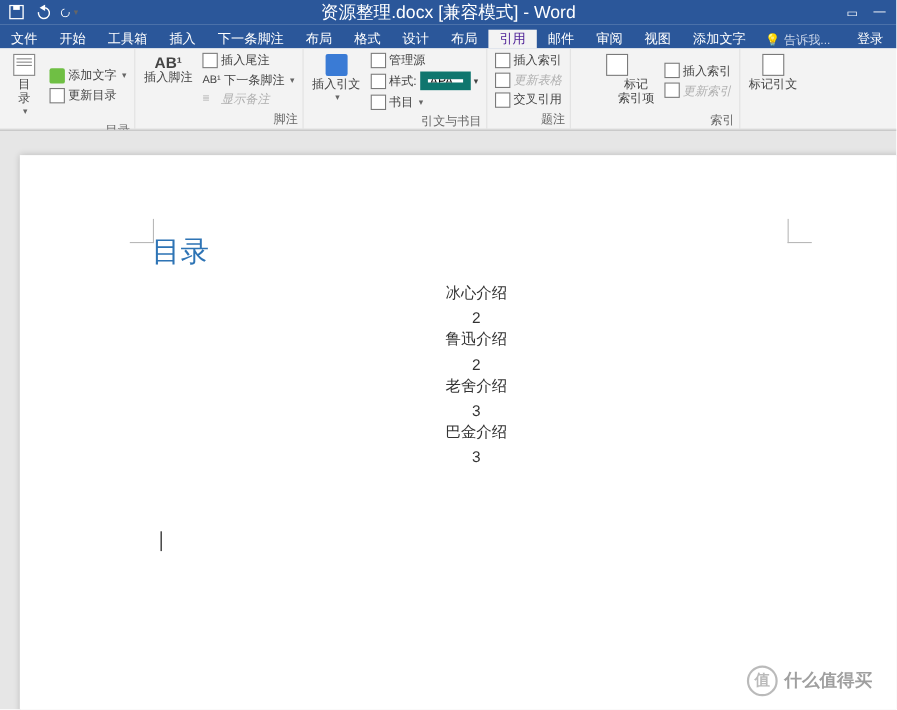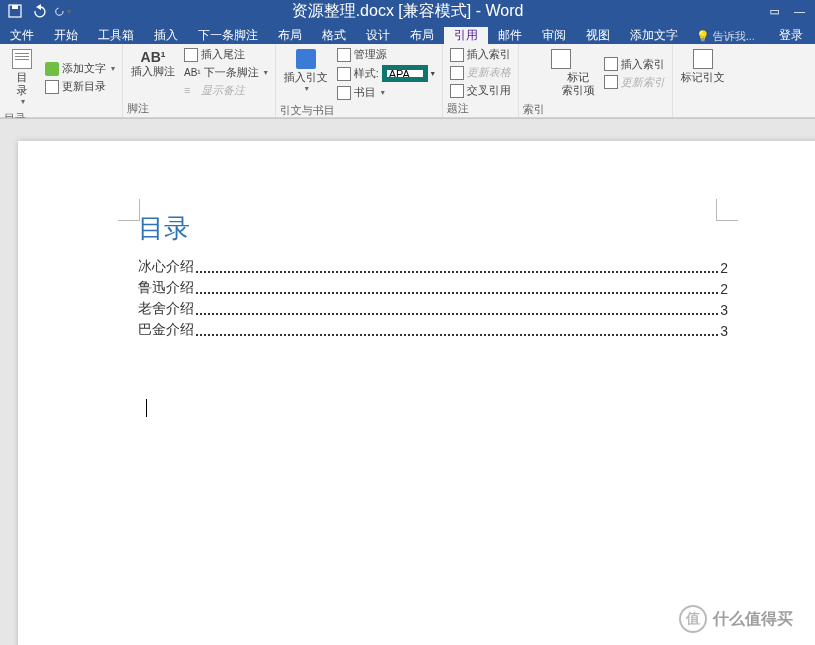--- a/index.html
+++ b/index.html
@@ -14,45 +14,45 @@
 
 .tabs-bar { height: 22px; background: #2b579a; display: flex; align-items: flex-end; font-size: 12px; color: #fff; }
 .tabs-bar .tab { padding: 0 10px; display: flex; align-items: center; cursor: pointer; white-space: nowrap; }
 .tabs-bar .tab.active { background: #f3f3f3; color: #4c1d95; }
 .tabs-bar .tell-me { display: flex; align-items: center; gap: 3px; padding: 0 8px; color: #cbd6ea; font-size: 11px; }
 .tabs-bar .login { margin-left: auto; padding: 0 12px; display: flex; align-items: center; cursor: pointer; }
 
 .ribbon { height: 74px; background: #f3f3f3; border-bottom: 1px solid #d4d4d4; display: flex; font-size: 11px; color: #444; }
 .rgroup { border-right: 1px solid #e1e1e1; display: flex; flex-direction: column; padding: 2px 4px 0; }
 .rgroup .rbody { flex: 1; display: flex; gap: 2px; }
-.rgroup .rlabel { text-align: left; font-size: 11px; color: #666; padding: 2px 0; }
+.rgroup .rlabel { text-align: right; font-size: 11px; color: #666; padding: 2px 0; }
 .bigbtn { display: flex; flex-direction: column; align-items: center; justify-content: flex-start; padding: 3px 4px; cursor: pointer; min-width: 36px; }
 .bigbtn .ico { width: 20px; height: 20px; margin-bottom: 2px; }
 .bigbtn span { font-size: 11px; line-height: 13px; text-align: center; }
 .col { display: flex; flex-direction: column; justify-content: center; gap: 1px; }
 .smallbtn { display: flex; align-items: center; gap: 3px; padding: 1px 3px; cursor: pointer; font-size: 11px; white-space: nowrap; }
 .smallbtn .ico { width: 14px; height: 14px; flex-shrink: 0; }
-.style-select { height: 17px; font-size: 11px; border: 5px solid #0f766e; background: #fff; padding: 0 2px; width: 46px; }
+.style-select { height: 17px; font-size: 11px; border: 7px solid #0f766e; background: #fff; padding: 0 2px; width: 46px; }
 .drop::after { content: "▾"; font-size: 8px; margin-left: 2px; color: #666; }
 .disabled { color: #b0b0b0; font-style: italic; }
 
 .ico-doc { background: linear-gradient(#fff,#fff); border: 1px solid #888; position: relative; }
 .ico-doc::before { content:""; position:absolute; left:2px; right:2px; top:3px; height:1px; background:#888; box-shadow:0 3px 0 #888,0 6px 0 #888; }
 .ico-page { background: #fff; border: 1px solid #7a7a7a; }
 .ico-green { background: #6fbf44; border-radius: 2px; }
 .ico-blue { background: #3a7bd5; border-radius: 2px; }
 .ico-orange { background: #e8a23a; border-radius: 2px; }
 
 .doc-area { position: absolute; top: 118px; left: 0; right: 0; bottom: 0; background: #e6e6e6; border-top: 1px solid #c7c7c7; overflow: hidden; }
 .page { position: absolute; top: 22px; left: 18px; width: 820px; height: 600px; background: #fff; box-shadow: 0 0 6px rgba(0,0,0,.2); padding: 70px 110px 0 120px; }
 .corner { position: absolute; width: 22px; height: 22px; }
 .corner.tl { top: 58px; left: 100px; border-left: 1px solid #b8b8b8; border-top: 1px solid #b8b8b8; transform: rotate(180deg);}
 .corner.tr { top: 58px; right: 100px; border-right: 1px solid #b8b8b8; border-top: 1px solid #b8b8b8; transform: rotate(180deg);}
 .toc-title { color: #2e74b5; font-size: 26px; font-family: "SimSun", serif; margin-bottom: 12px; }
-.toc-entry { display: flex; align-items: flex-end; font-size: 14px; font-family: "SimSun", serif; color: #333; margin: 3px 0; }
+.toc-entry { display: flex; align-items: center; font-size: 14px; font-family: "SimSun", serif; color: #333; margin: 3px 0; flex-direction: column; }
 .toc-entry .entry-title { white-space: nowrap; }
 .toc-entry .dots { flex: 1; border-bottom: 2px dotted #333; margin: 0 2px 3px; }
 .toc-entry .page-num { white-space: nowrap; }
 .cursor-line { border-left: 1px solid #000; height: 18px; margin-top: 60px; margin-left: 8px; }
 
 .watermark { position: absolute; right: 22px; bottom: 12px; display: flex; align-items: center; gap: 6px; color: #888; font-size: 16px; font-weight: bold; opacity: .8;}
 .watermark .circle { width: 28px; height: 28px; border: 2px solid #aaa; border-radius: 50%; display:flex; align-items:center; justify-content:center; font-size:14px; color:#aaa;}
 </style>
 </head>
 <body>

